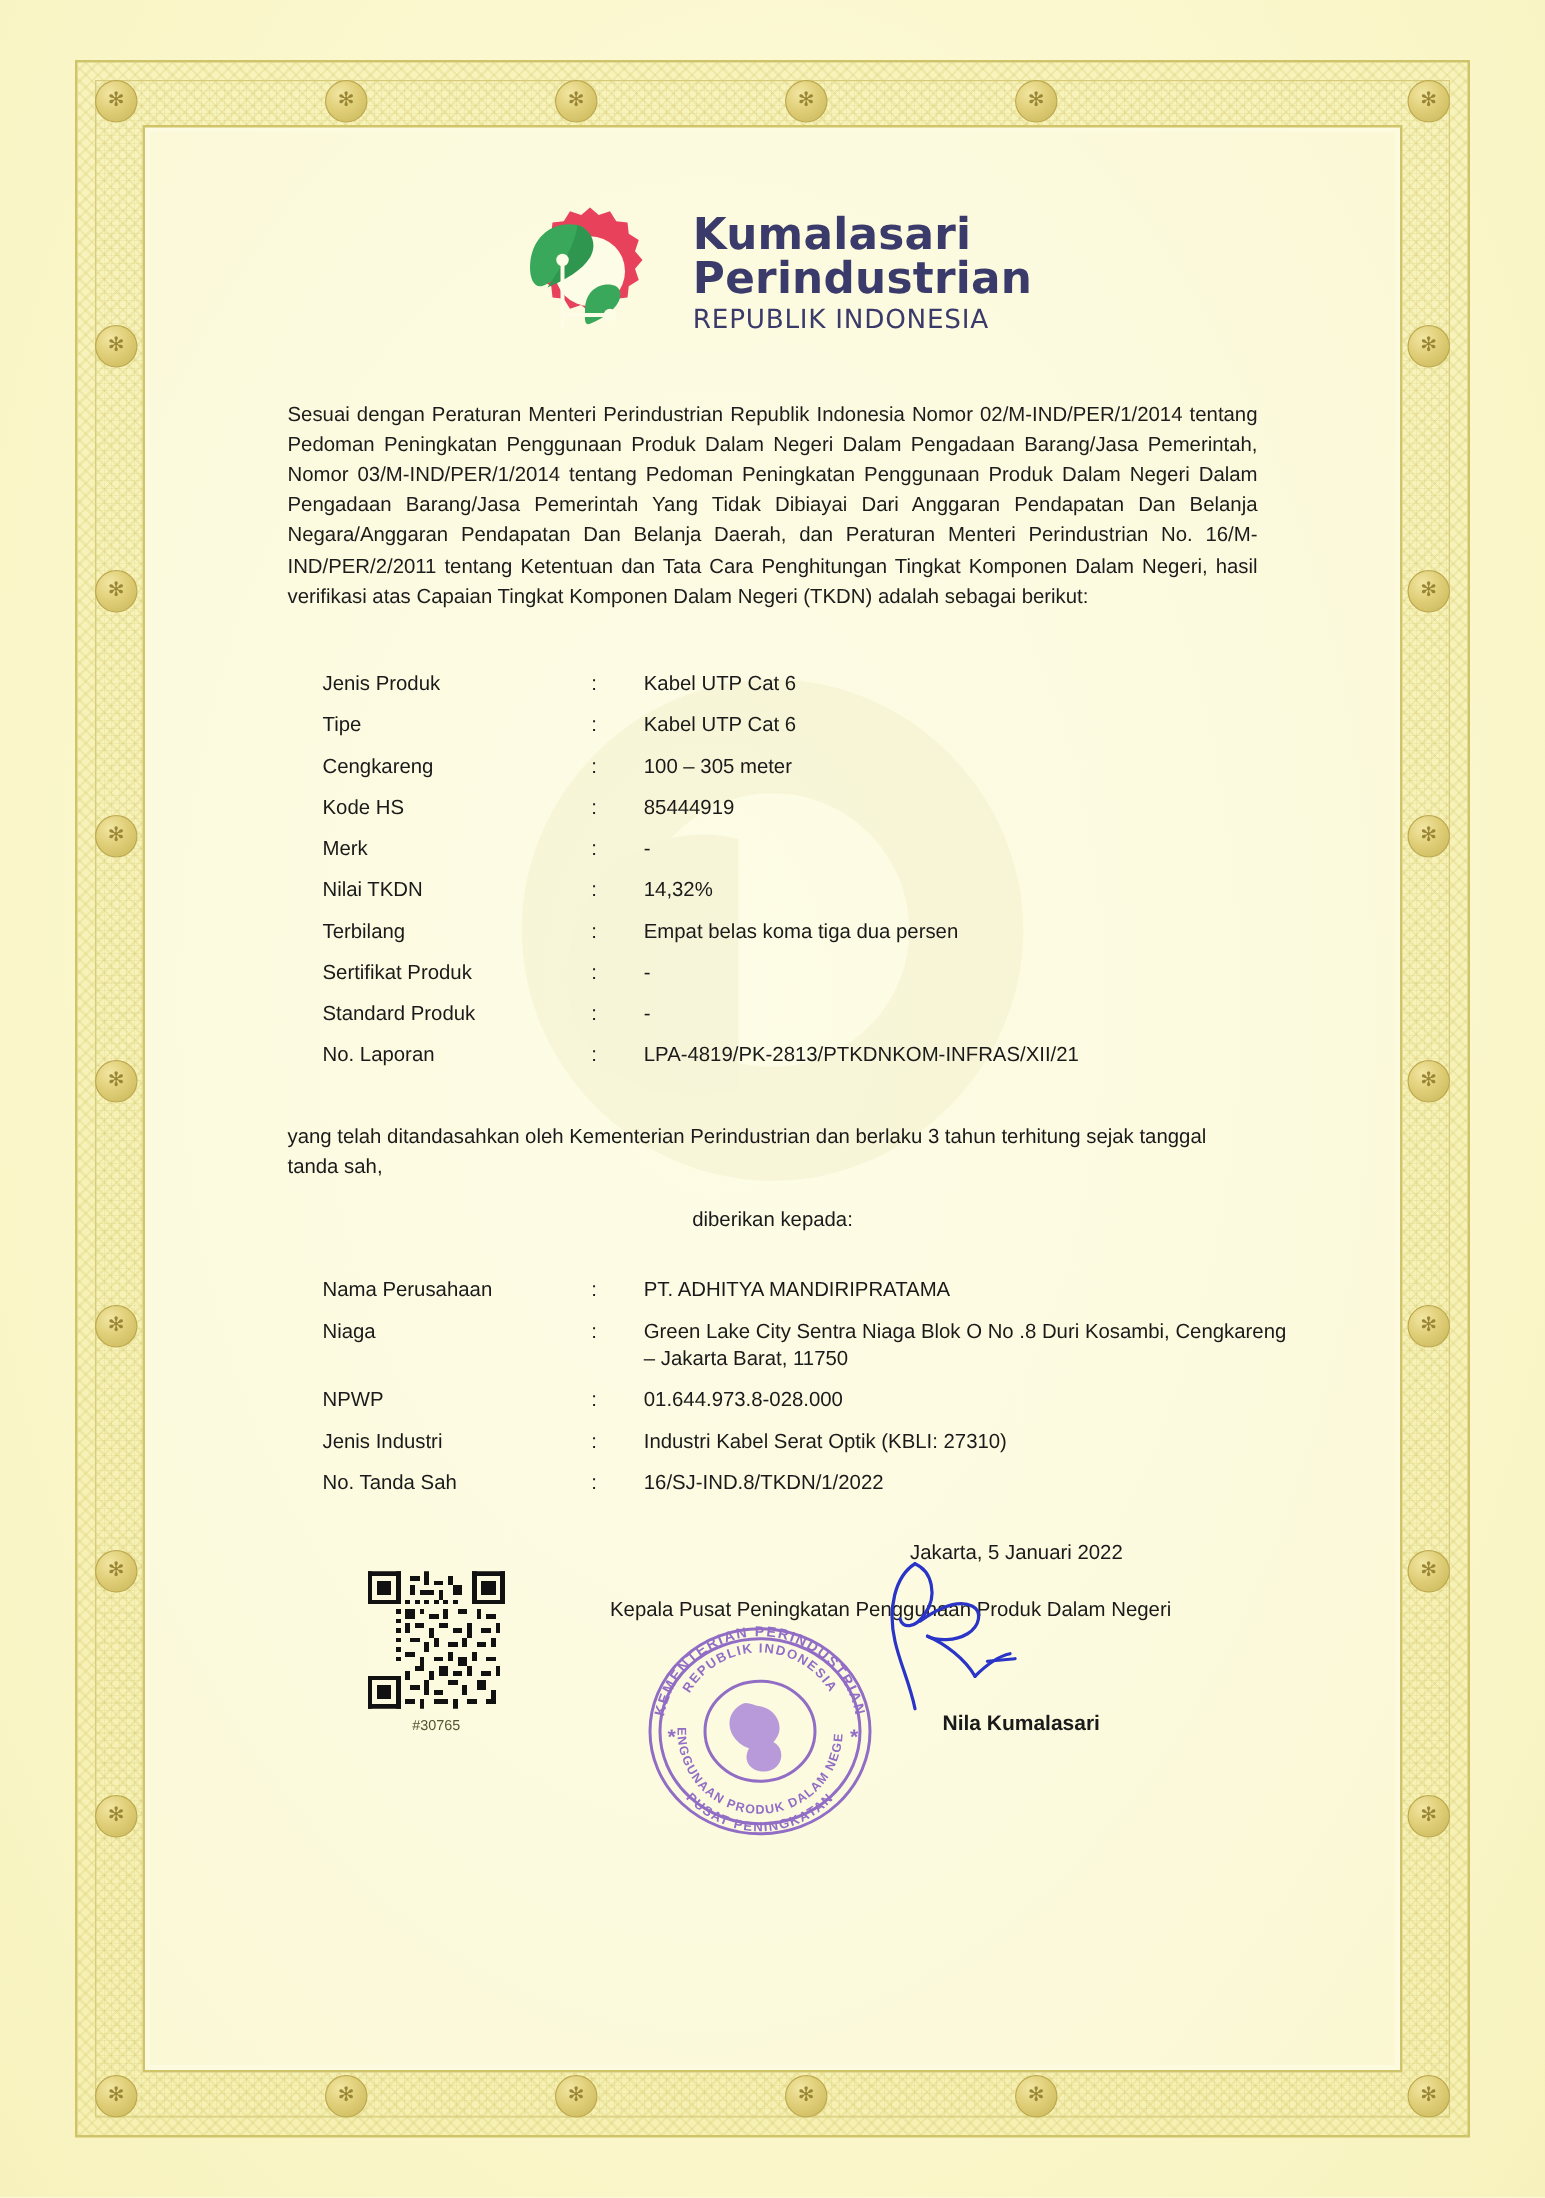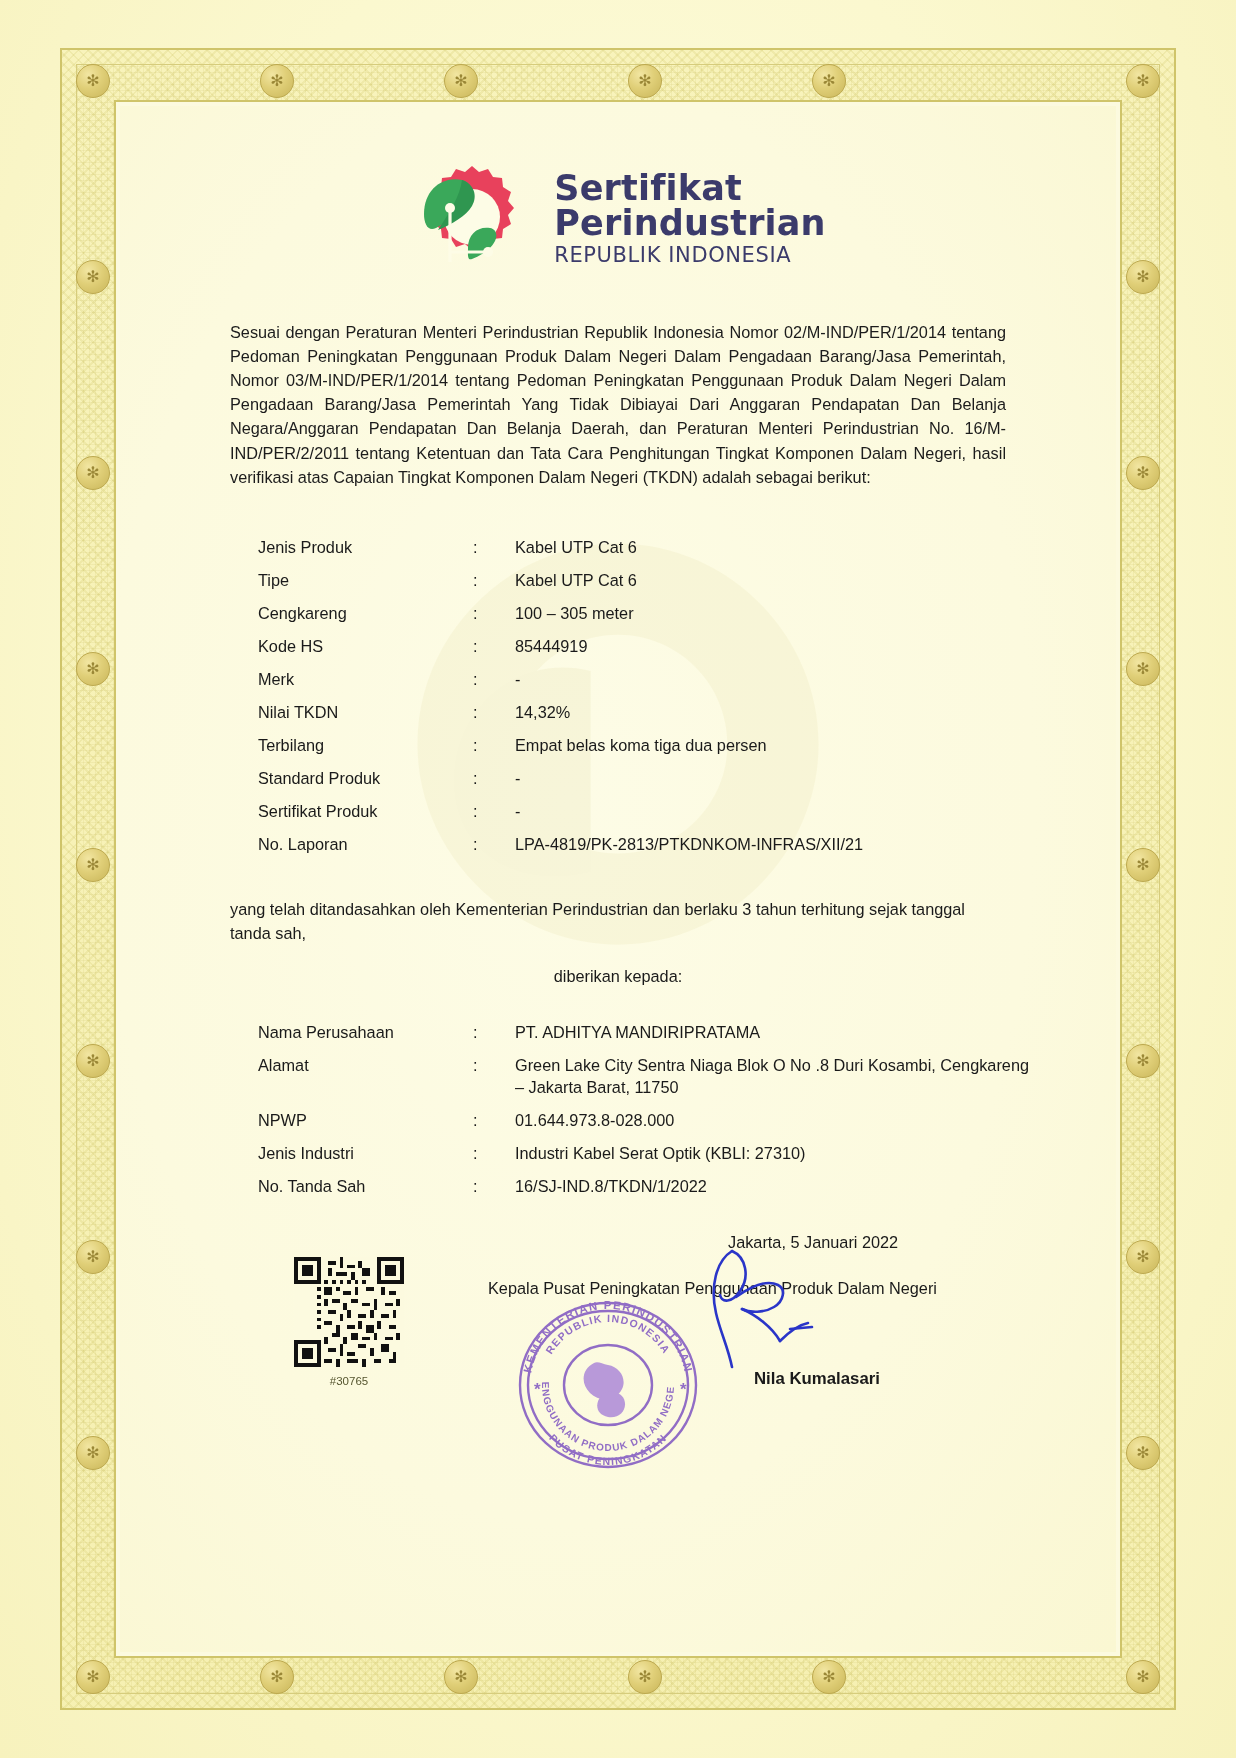--- a/index.html
+++ b/index.html
@@ -211,21 +211,21 @@
             <path d="M14 52 C14 28 32 14 52 18 C60 20 64 28 60 36 C54 48 40 58 26 66 C18 70 14 62 14 52 Z" fill="#3aa85a"></path>
             <path d="M52 18 C64 22 68 34 62 44 C56 54 42 62 28 68 C40 50 50 34 52 18 Z" fill="#2f9650"></path>
 
             <path d="M58 86 C58 72 68 64 80 66 C86 67 88 73 85 79 C81 87 72 93 62 97 C57 99 58 92 58 86 Z" fill="#3aa85a"></path>
 
             <circle cx="40" cy="46" r="5" fill="#fdfce6"></circle>
             <circle cx="78" cy="90" r="5" fill="#fdfce6"></circle>
             <path d="M40 46 L40 100 M40 90 L78 90" stroke="#fdfce6" stroke-width="3.2" fill="none"></path>
           </svg>
           <div class="logo-text">
-            <div class="l1">Sertifikat</div>
+            <div class="l1">Kumalasari</div>
             <div class="l2">Perindustrian</div>
             <div class="l3">REPUBLIK INDONESIA</div>
           </div>
         </div>
 
 
         <p class="intro">Sesuai dengan Peraturan Menteri Perindustrian Republik Indonesia Nomor 02/M-IND/PER/1/2014 tentang Pedoman Peningkatan Penggunaan Produk Dalam Negeri Dalam Pengadaan Barang/Jasa Pemerintah, Nomor 03/M-IND/PER/1/2014 tentang Pedoman Peningkatan Penggunaan Produk Dalam Negeri Dalam Pengadaan Barang/Jasa Pemerintah Yang Tidak Dibiayai Dari Anggaran Pendapatan Dan Belanja Negara/Anggaran Pendapatan Dan Belanja Daerah, dan Peraturan Menteri Perindustrian No. 16/M-IND/PER/2/2011 tentang Ketentuan dan Tata Cara Penghitungan Tingkat Komponen Dalam Negeri, hasil verifikasi atas Capaian Tingkat Komponen Dalam Negeri (TKDN) adalah sebagai berikut:</p>
 
         <table class="kv-table">
           <tbody>
@@ -258,26 +258,26 @@
               <td class="k">Nilai TKDN</td>
               <td class="sep">:</td>
               <td class="v">14,32%</td>
             </tr>
             <tr>
               <td class="k">Terbilang</td>
               <td class="sep">:</td>
               <td class="v">Empat belas koma tiga dua persen</td>
             </tr>
             <tr>
+              <td class="k">Sertifikat Produk</td>
+              <td class="sep">:</td>
+              <td class="v">-</td>
+            </tr>
+            <tr>
               <td class="k">Standard Produk</td>
-              <td class="sep">:</td>
-              <td class="v">-</td>
-            </tr>
-            <tr>
-              <td class="k">Sertifikat Produk</td>
               <td class="sep">:</td>
               <td class="v">-</td>
             </tr>
             <tr>
               <td class="k">No. Laporan</td>
               <td class="sep">:</td>
               <td class="v">LPA-4819/PK-2813/PTKDNKOM-INFRAS/XII/21</td>
             </tr>
           </tbody>
         </table>
@@ -286,21 +286,21 @@
         <div class="given">diberikan kepada:</div>
 
         <table class="kv-table company">
           <tbody>
             <tr>
               <td class="k">Nama Perusahaan</td>
               <td class="sep">:</td>
               <td class="v">PT. ADHITYA MANDIRIPRATAMA</td>
             </tr>
             <tr>
-              <td class="k">Alamat</td>
+              <td class="k">Niaga</td>
               <td class="sep">:</td>
               <td class="v" style="max-width:520px;">Green Lake City Sentra Niaga Blok O No .8 Duri Kosambi, Cengkareng – Jakarta Barat, 11750</td>
             </tr>
             <tr>
               <td class="k">NPWP</td>
               <td class="sep">:</td>
               <td class="v">01.644.973.8-028.000</td>
             </tr>
             <tr>
               <td class="k">Jenis Industri</td>

